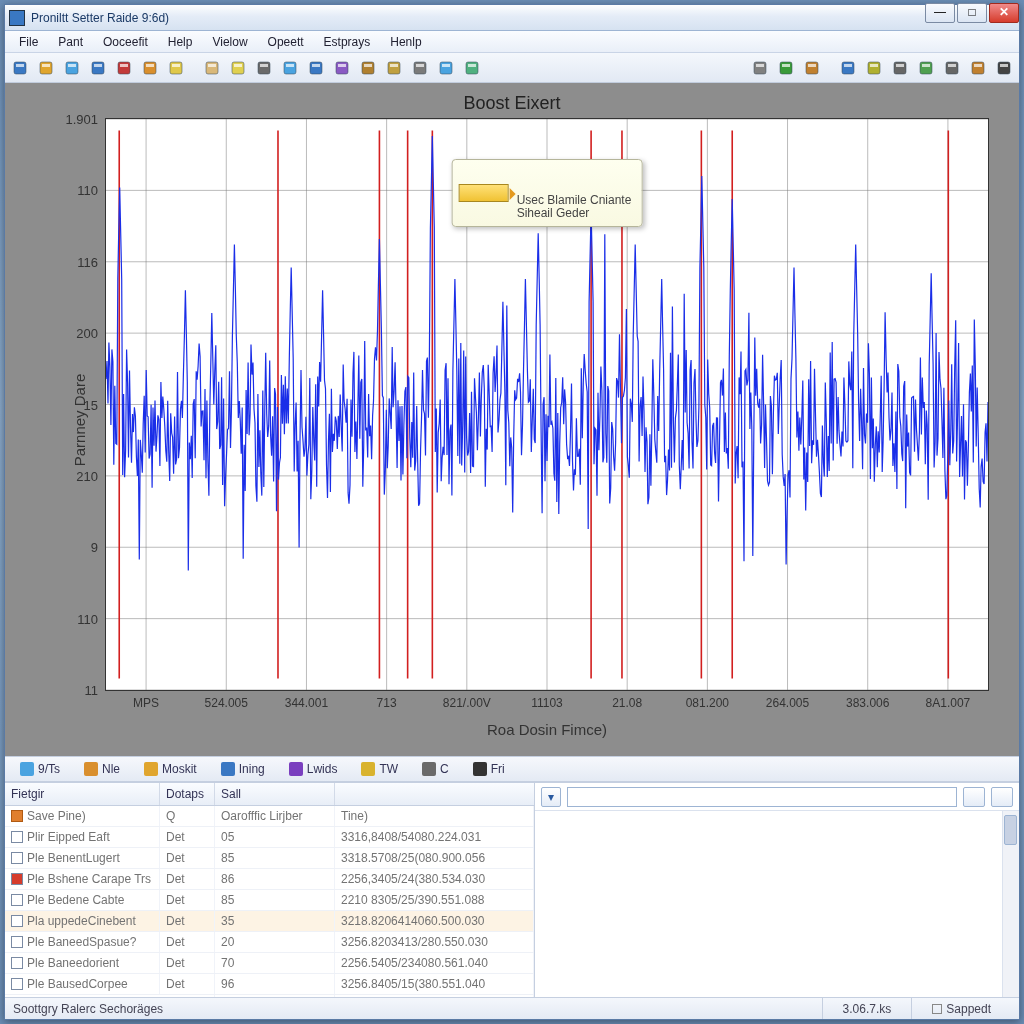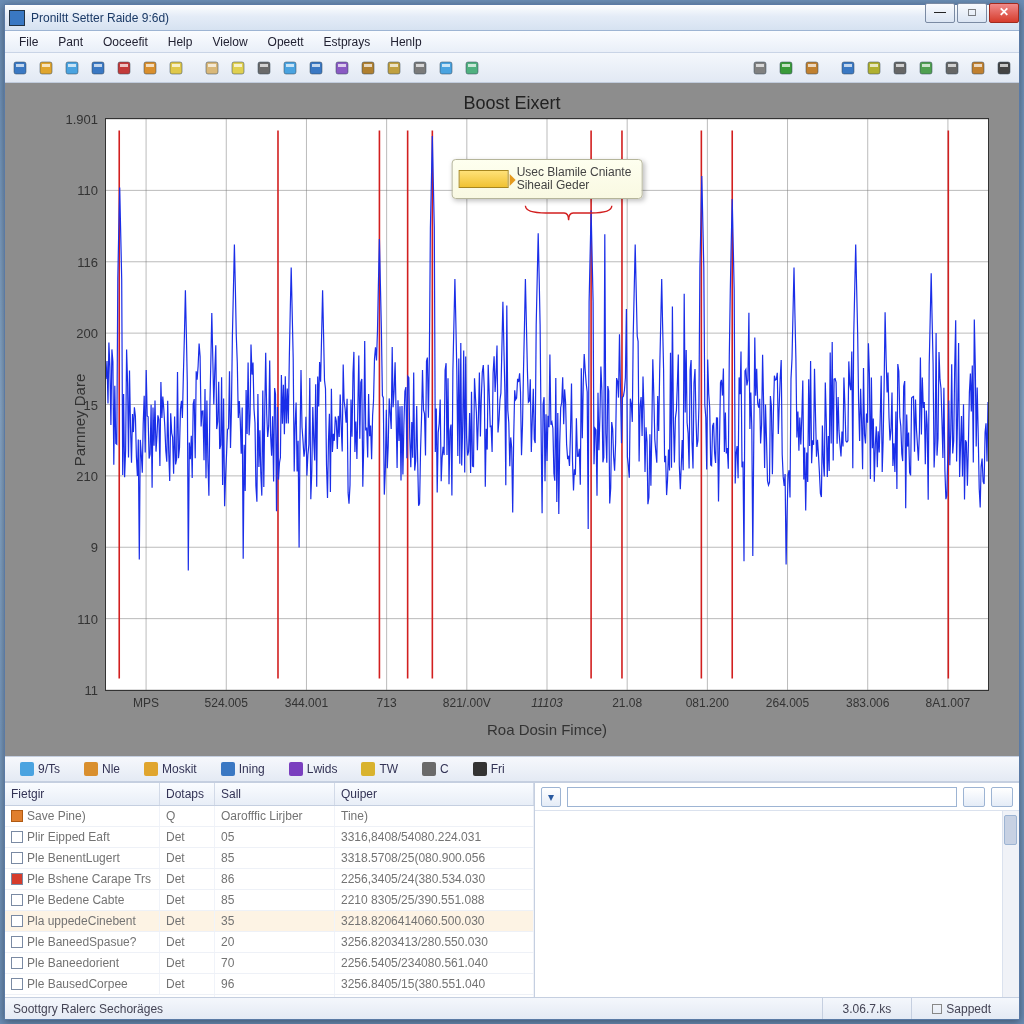--- a/index.html
+++ b/index.html
@@ -21,21 +21,21 @@
   .chartarea { flex:1; background:#8d8d8d; padding:12px; position:relative; }
   .plot { position:absolute; left:100px; right:30px; top:35px; bottom:65px; background:#fff; border:1px solid #333; }
   .charttitle { position:absolute; left:0; right:0; top:10px; text-align:center; font-size:18px; color:#222; }
   .ylabel { position:absolute; left:28px; top:50%; transform:translateY(-50%) rotate(-90deg); transform-origin:center; font-size:15px; color:#333; }
   .xlabel { position:absolute; left:100px; right:30px; bottom:18px; text-align:center; font-size:15px; color:#333; }
   .ytick { position:absolute; right:100%; padding-right:8px; transform:translateY(-50%); color:#333; font-size:13px; white-space:nowrap; }
   .xtick { position:absolute; top:100%; padding-top:6px; transform:translateX(-50%); color:#333; font-size:12px; white-space:nowrap; }
   .callout { position:absolute; left:50%; top:40px; transform:translateX(-50%); background:linear-gradient(180deg,#feffef,#f9f9e2); border:1px solid #b5b59a; border-radius:4px; padding:6px 10px 6px 6px; box-shadow:2px 2px 5px rgba(0,0,0,.25); display:flex; align-items:center; gap:8px; z-index:5; }
   .callout .ruler-icon { width:50px; height:18px; background:linear-gradient(180deg,#ffe178,#f0c233); border:1px solid #a8871f; position:relative; }
   .callout .ruler-icon:after { content:""; position:absolute; right:-14px; top:3px; border:6px solid transparent; border-left-color:#e49a1f; }
-  .callout .lines { font-size:11px; line-height:13px; color:#444; }
+  .callout .lines { font-size:11px; line-height:13px; color:#444;margin-top:28px; }
   .brace { position:absolute; left:42%; right:37%; top:85px; height:18px; }
   .brace svg { width:100%; height:100%; overflow:visible; }
   .tabstrip { height:26px; background:linear-gradient(180deg,#f6f8fc,#e4eaf4); border-top:1px solid #c5cfe0; border-bottom:1px solid #c5cfe0; display:flex; align-items:center; padding:0 4px; gap:2px; }
   .tab { display:flex; align-items:center; gap:4px; padding:20px 10px; border:1px solid transparent; border-radius:3px 3px 0 0; color:#335; }
   .tab .ticon { width:14px; height:14px; border-radius:2px; }
   .bottompane { height:215px; display:flex; background:#fff; border-top:1px solid #c5cfe0; }
   .grid-left { width:530px; border-right:1px solid #c5cfe0; display:flex; flex-direction:column; overflow:hidden; }
   .gridhdr { display:flex; background:linear-gradient(180deg,#fafcff,#e8eef7); border-bottom:1px solid #c5cfe0; }
   .gridhdr div { padding:4px 6px; border-right:1px solid #d2dae8; color:#335; }
   .gridrow { display:flex; border-bottom:1px solid #eef1f7; align-items:center; }
@@ -318,21 +318,21 @@
         <div class="ytick" style="top: 50%;">15</div>
         <div class="ytick" style="top: 62.5%;">210</div>
         <div class="ytick" style="top: 75%;">9</div>
         <div class="ytick" style="top: 87.5%;">110</div>
         <div class="ytick" style="top: 100%;">11</div>
         <div class="xtick" style="left: 4.54545%;">MPS</div>
         <div class="xtick" style="left: 13.6364%;">524.005</div>
         <div class="xtick" style="left: 22.7273%;">344.001</div>
         <div class="xtick" style="left: 31.8182%;">713</div>
         <div class="xtick" style="left: 40.9091%;">821/.00V</div>
-        <div class="xtick" style="left: 50%; font-style: italic;">11103</div>
+        <div class="xtick" style="left: 50%;">11103</div>
         <div class="xtick" style="left: 59.0909%;">21.08</div>
         <div class="xtick" style="left: 68.1818%;">081.200</div>
         <div class="xtick" style="left: 77.2727%;">264.005</div>
         <div class="xtick" style="left: 86.3636%;">383.006</div>
         <div class="xtick" style="left: 95.4545%;">8A1.007</div>
       </div>
   </div>
 
   <div class="tabstrip" id="tabstrip">
       <div class="tab">
@@ -368,21 +368,20 @@
         <span>Fri</span>
       </div>
     </div>
 
   <div class="bottompane">
     <div class="grid-left">
       <div class="gridhdr" id="gridhdr">
           <div style="width: 155px;">Fietgir</div>
           <div style="width: 55px;">Dotaps</div>
           <div style="width: 120px;">Sall</div>
-          <div style="width: auto; flex: 1 1 0%;">Quiper</div>
         </div>
       <div id="gridbody" style="overflow:hidden">
           <div class="gridrow">
             <div class="col-name">
               <span class="chk icon"></span>
               <span>Save Pine)</span>
             </div>
             <div class="col-d">Q</div>
             <div class="col-s">Oarofffic Lirjber</div>
             <div class="col-g">Tine)</div>

